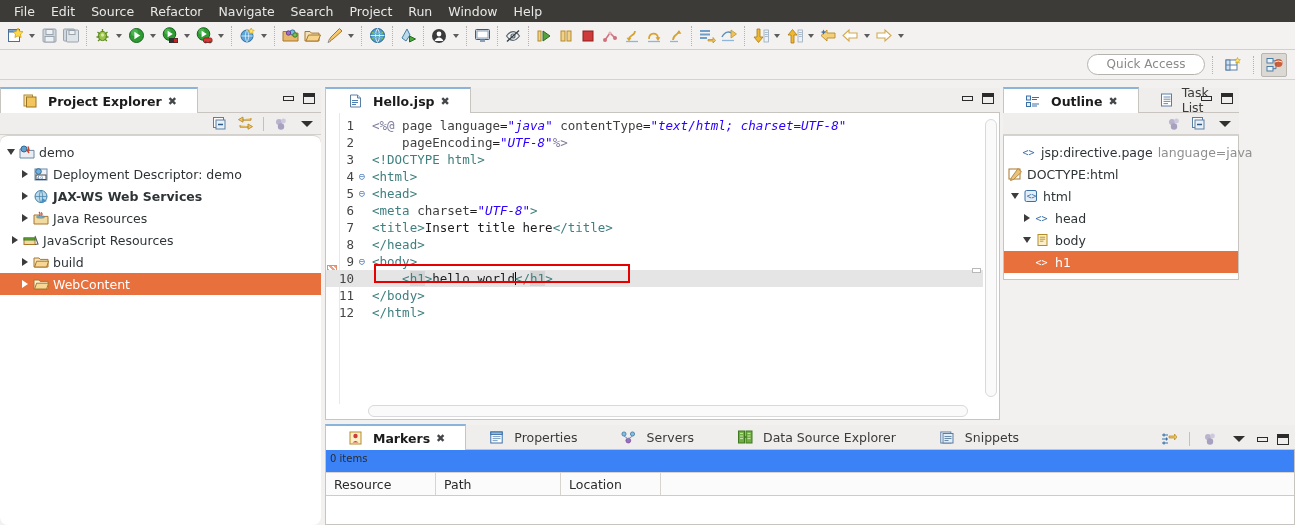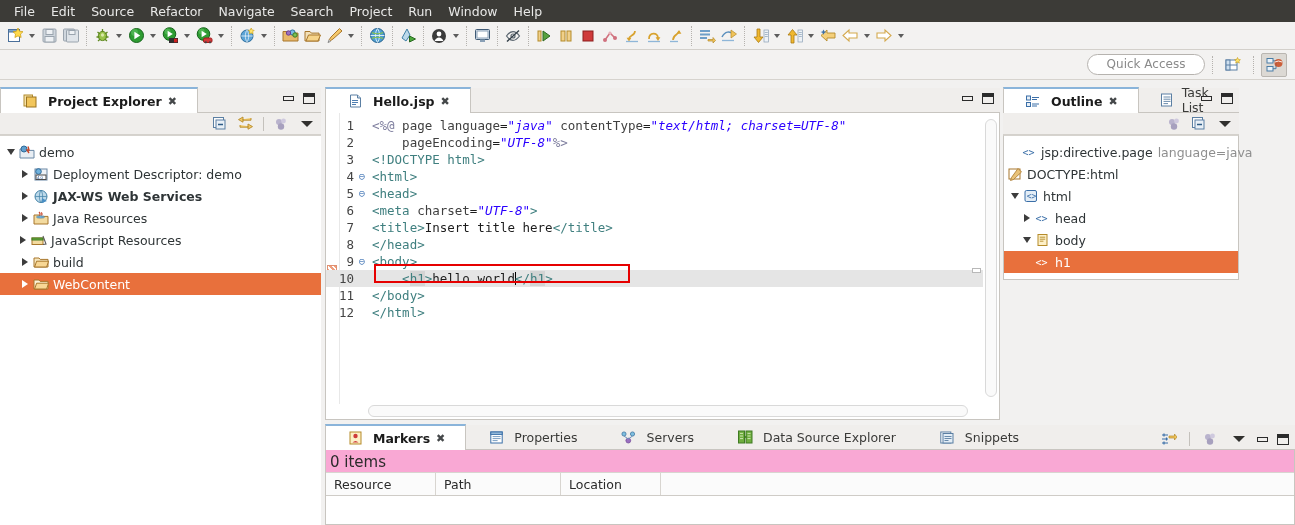--- a/index.html
+++ b/index.html
@@ -142,21 +142,21 @@
   .vscroll { position: absolute; right: 2px; top: 4px; width: 12px; bottom: 18px; }
   .vthumb { position: absolute; left: 0; right: 0; top: 2px; height: 278px;
             background: #fafafa; border: 1px solid #d9d9d9; border-radius: 6px; }
   .hscroll { position: absolute; left: 14px; right: 16px; bottom: 2px; height: 12px; }
   .hthumb { position: absolute; left: 28px; width: 600px; top: 0; bottom: 0;
             background: #fafafa; border: 1px solid #d9d9d9; border-radius: 6px; }
   .ovmark { position: absolute; right: 18px; width: 9px; height: 5px;
             border: 1px solid #b8b8b8; background: #fff; }
 
   
-  .mk-count { height: 22px; background: #f9a8d4; font-size: 15px;
+  .mk-count { height: 22px; background: #3b82f6; font-size: 10px;
               padding: 3px 0 0 4px; color: #2b2b2b; }
   .mk-head { height: 24px; display: flex; background: #fbfbfb;
              border-top: 1px solid #d8d5d0; border-bottom: 1px solid #cfccc7;
              font-size: 12.5px; }
   .mk-th { display: flex; align-items: center; padding-left: 8px;
            border-right: 1px solid #d8d5d0; color: #2b2b2b; }
   .mk-body { background: #fff; position: absolute; left: 0; right: 0; bottom: 0;
              top: 71px; }
   svg { display: block; }
 </style>
@@ -487,21 +487,21 @@
         <svg width="15" height="14" viewBox="0 0 15 14">
           <circle cx="5" cy="5" r="3" fill="#b9b3cd"></circle>
           <circle cx="9.5" cy="4" r="2.4" fill="#cfc9de"></circle>
           <circle cx="7" cy="9.5" r="3.2" fill="#a7a0be"></circle>
         </svg>
       </span>
       <span class="vb-ico vmenu"></span>
     </div>
 
     <div style="position:absolute; left:0; top:47px; right:0; bottom:0; background:#fff;
-                border-top:1px solid #d6d3ce;">
+                border-top:1px solid #d6d3ce;border-radius:8px;">
       <div class="tree">
 
         <div class="trow" style="padding-left:4px;">
           <span class="twist d"></span>
           <span class="tico">
             <svg width="16" height="15" viewBox="0 0 16 15">
               <path d="M1 4h5.5l1.2 1.4H15V13H1z" fill="#e8eef4" stroke="#6a88a5"></path>
               <circle cx="5" cy="4" r="3" fill="#5fa0cf" stroke="#2f6a99"></circle>
               <path d="M9 1.5 l1 3.5 h-2 l2 3" fill="none" stroke="#c8472a" stroke-width="1.4"></path>
             </svg>
@@ -539,21 +539,21 @@
           <span class="tico">
             <svg width="16" height="15" viewBox="0 0 16 15">
               <path d="M1 4h5.5l1.2 1.4H15V13H1z" fill="#f3dba0" stroke="#a8772c"></path>
               <path d="M6 1 q2 2 .5 3.5 M8.2 1.4 q1.6 1.8 .2 3.1" stroke="#c8472a" fill="none" stroke-width="1.1"></path>
               <ellipse cx="7.5" cy="6" rx="4" ry="1.1" fill="#7fbde0" stroke="#2f6a99" stroke-width=".6"></ellipse>
             </svg>
           </span>
           <span class="tlabel">Java Resources</span>
         </div>
 
-        <div class="trow" style="padding-left:16px;">
+        <div class="trow" style="padding-left:8px;">
           <span class="twist r"></span>
           <span class="tico">
             <svg width="16" height="15" viewBox="0 0 16 15">
               <rect x="1" y="5" width="11" height="6.5" fill="#f3dba0" stroke="#a8772c"></rect>
               <rect x="1" y="5" width="11" height="2" fill="#6fae3f" stroke="#3f7a22"></rect>
               <path d="M12 3 L15 11 L12 11.5" stroke="#5a5a5a" fill="none" stroke-width="1.1"></path>
             </svg>
           </span>
           <span class="tlabel">JavaScript Resources</span>
         </div>

